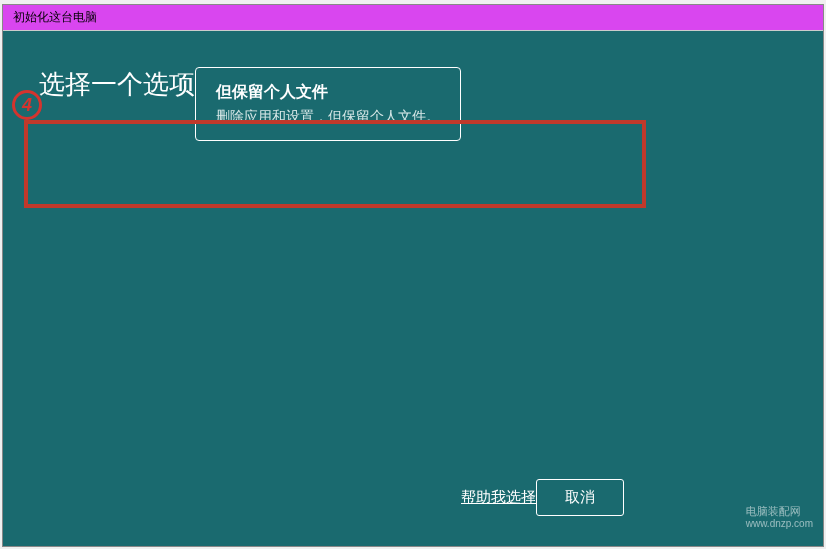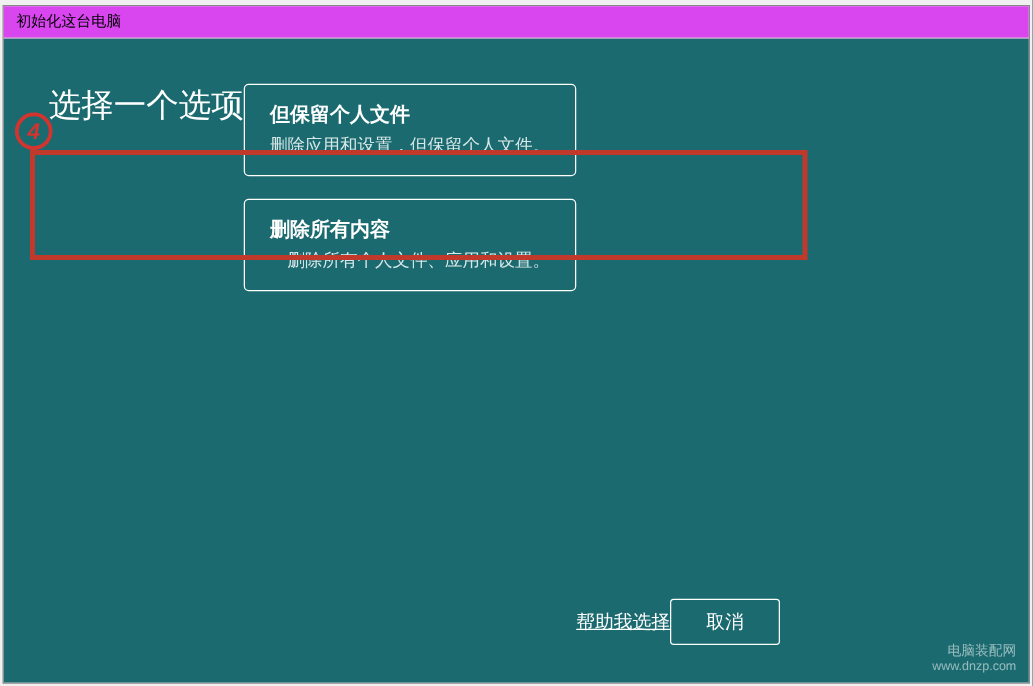--- a/index.html
+++ b/index.html
@@ -121,25 +121,25 @@
       background: transparent;
       color: #ffffff;
       padding: 8px 28px;
       font-size: 15px;
       border-radius: 3px;
       cursor: pointer;
       font-family: inherit;
     }
     .watermark {
       position: absolute;
-      bottom: 6px;
+      bottom: 16px;
       right: 10px;
       font-size: 10px;
       color: rgba(255,255,255,0.55);
-      text-align: right;
+      text-align: left;
       line-height: 1.2;
     }
     .watermark .wm-top {
       font-size: 11px;
     }
   </style>
 </head>
 <body>
 
 <div class="window">
@@ -148,24 +148,20 @@
   </div>
   <div class="content-area">
     <h1 class="page-heading">选择一个选项</h1>
 
     <div class="options-container">
       <button class="option-card">
         <div class="option-title">但保留个人文件</div>
         <div class="option-desc">删除应用和设置，但保留个人文件。</div>
       </button>
 
-      <button class="option-card">
-        <div class="option-title">删除所有内容</div>
-        <div class="option-desc">删除所有个人文件、应用和设置。</div>
-      </button>
     </div>
 
     <div class="footer">
       <a class="help-link">帮助我选择</a>
       <button class="cancel-button">取消</button>
     </div>
 
     <div class="watermark">
       <div class="wm-top">电脑装配网</div>
       <div>www.dnzp.com</div>

